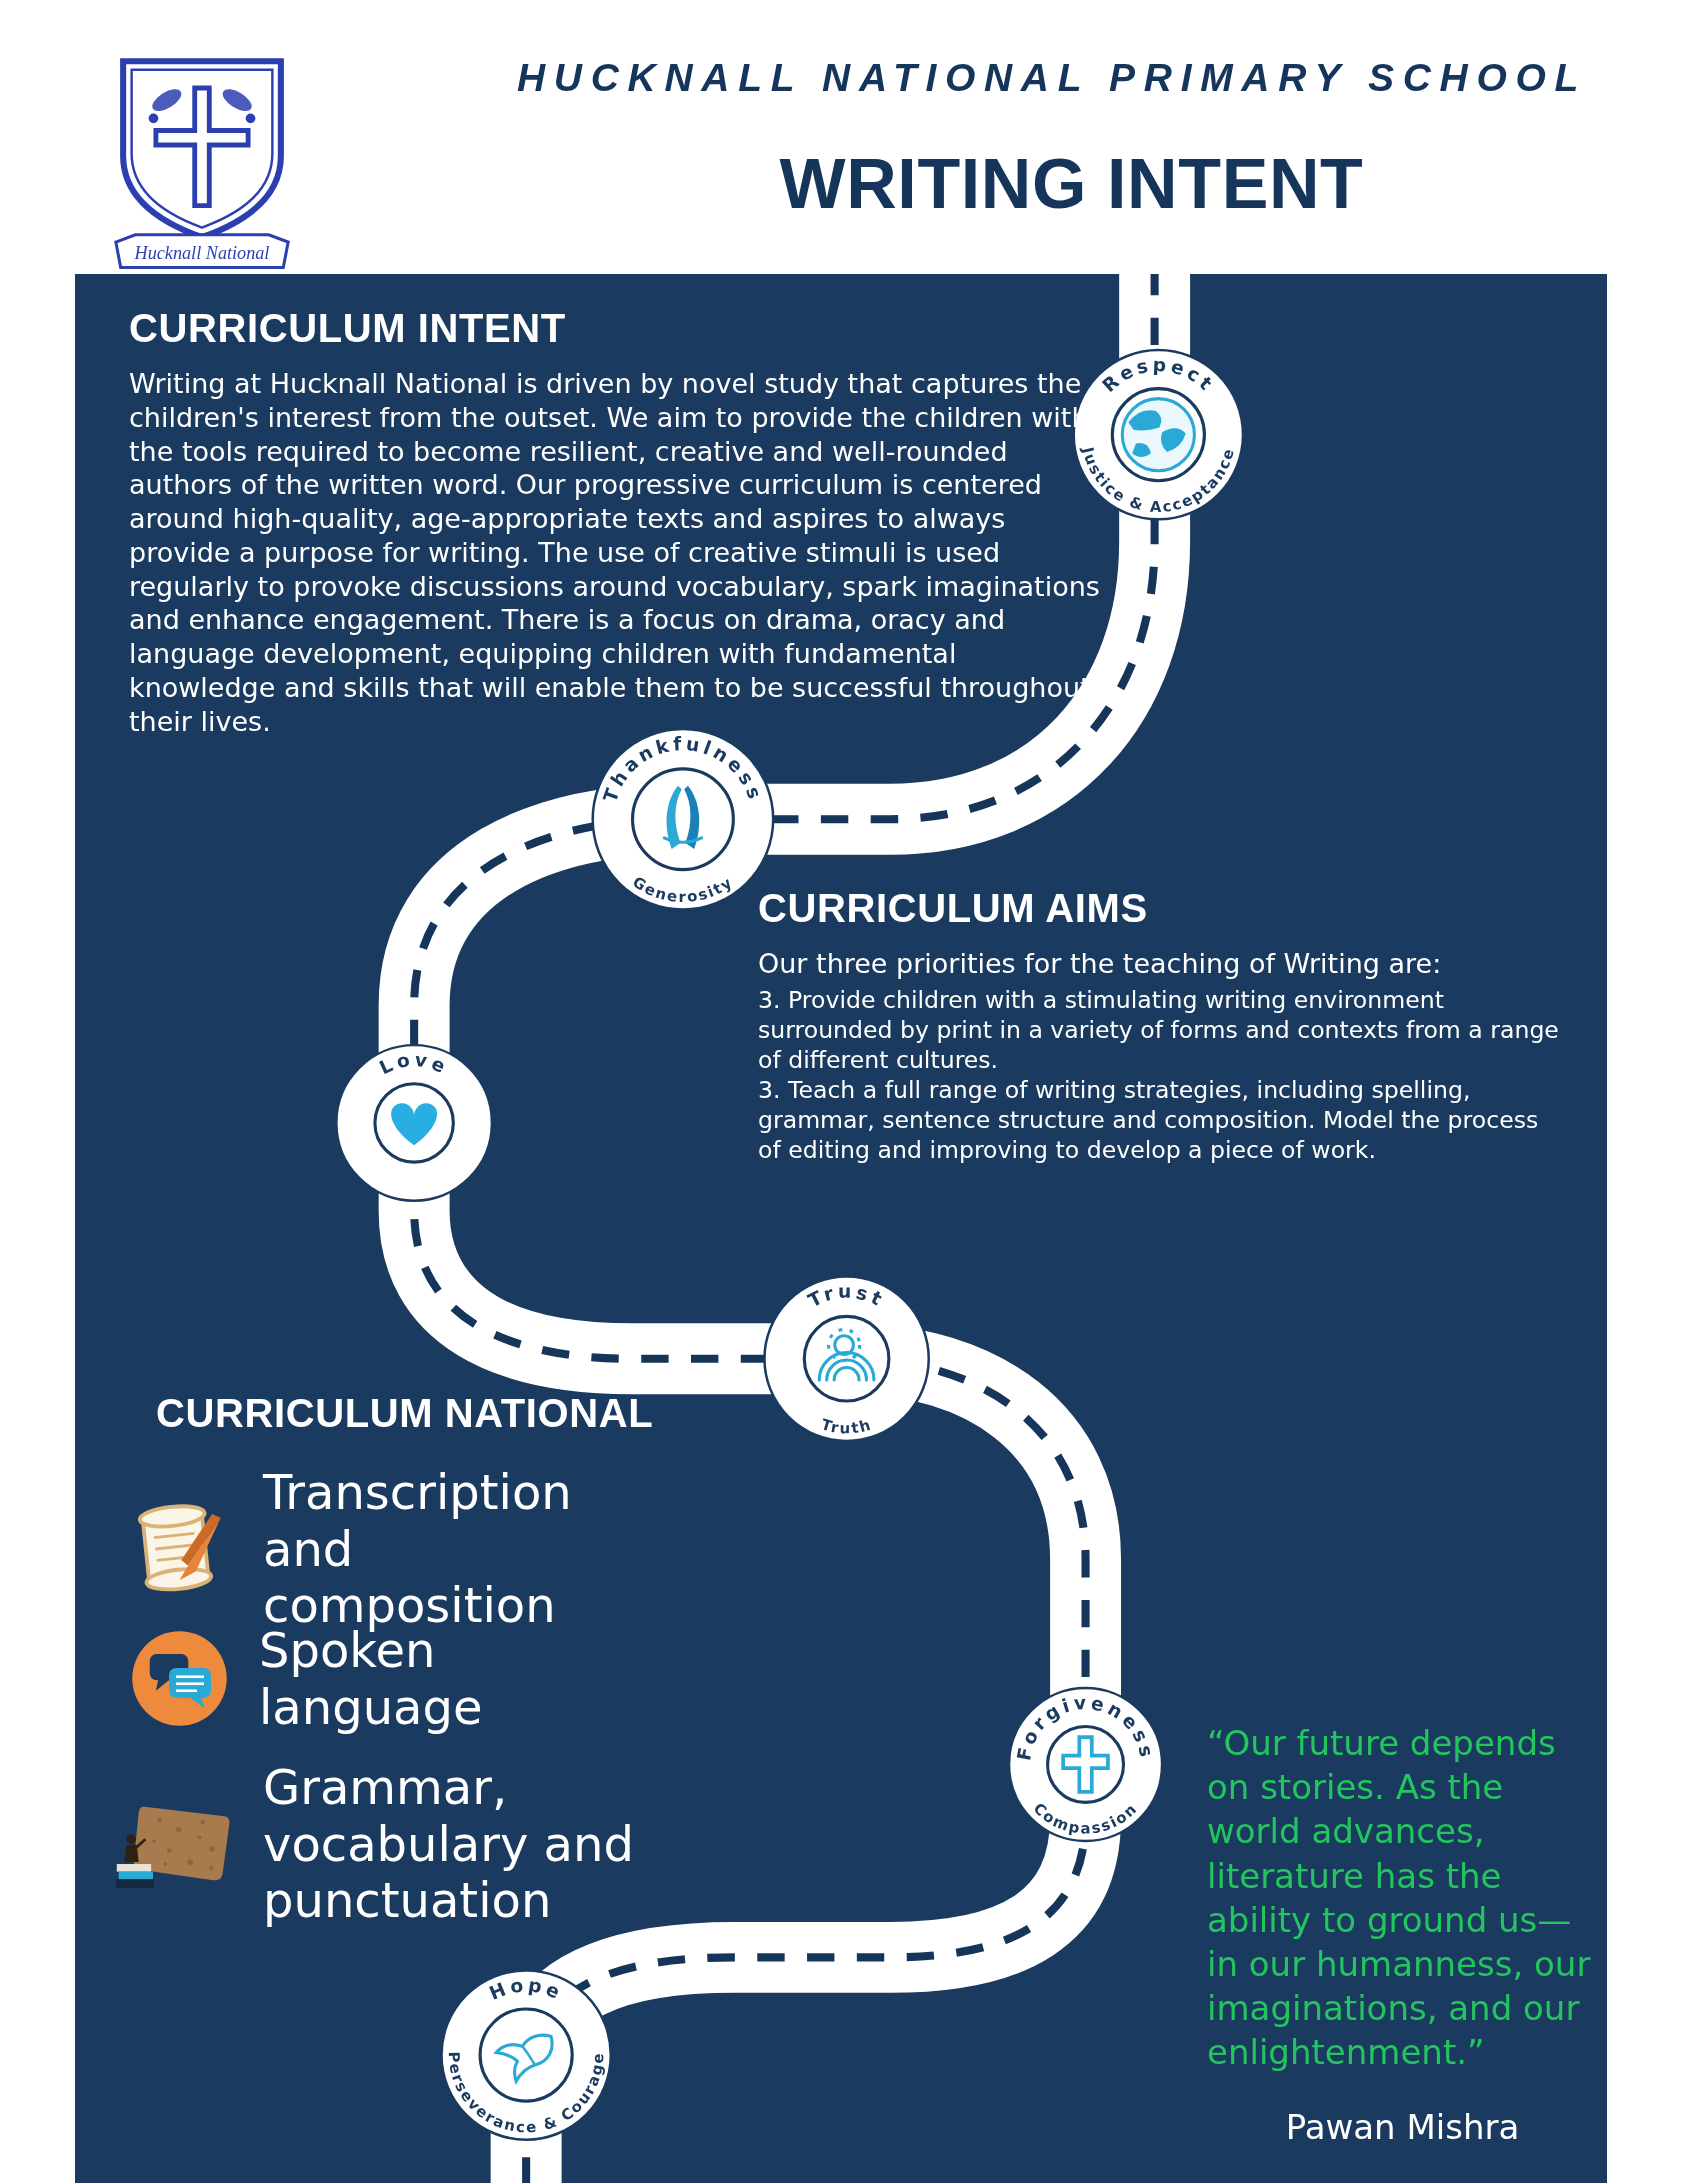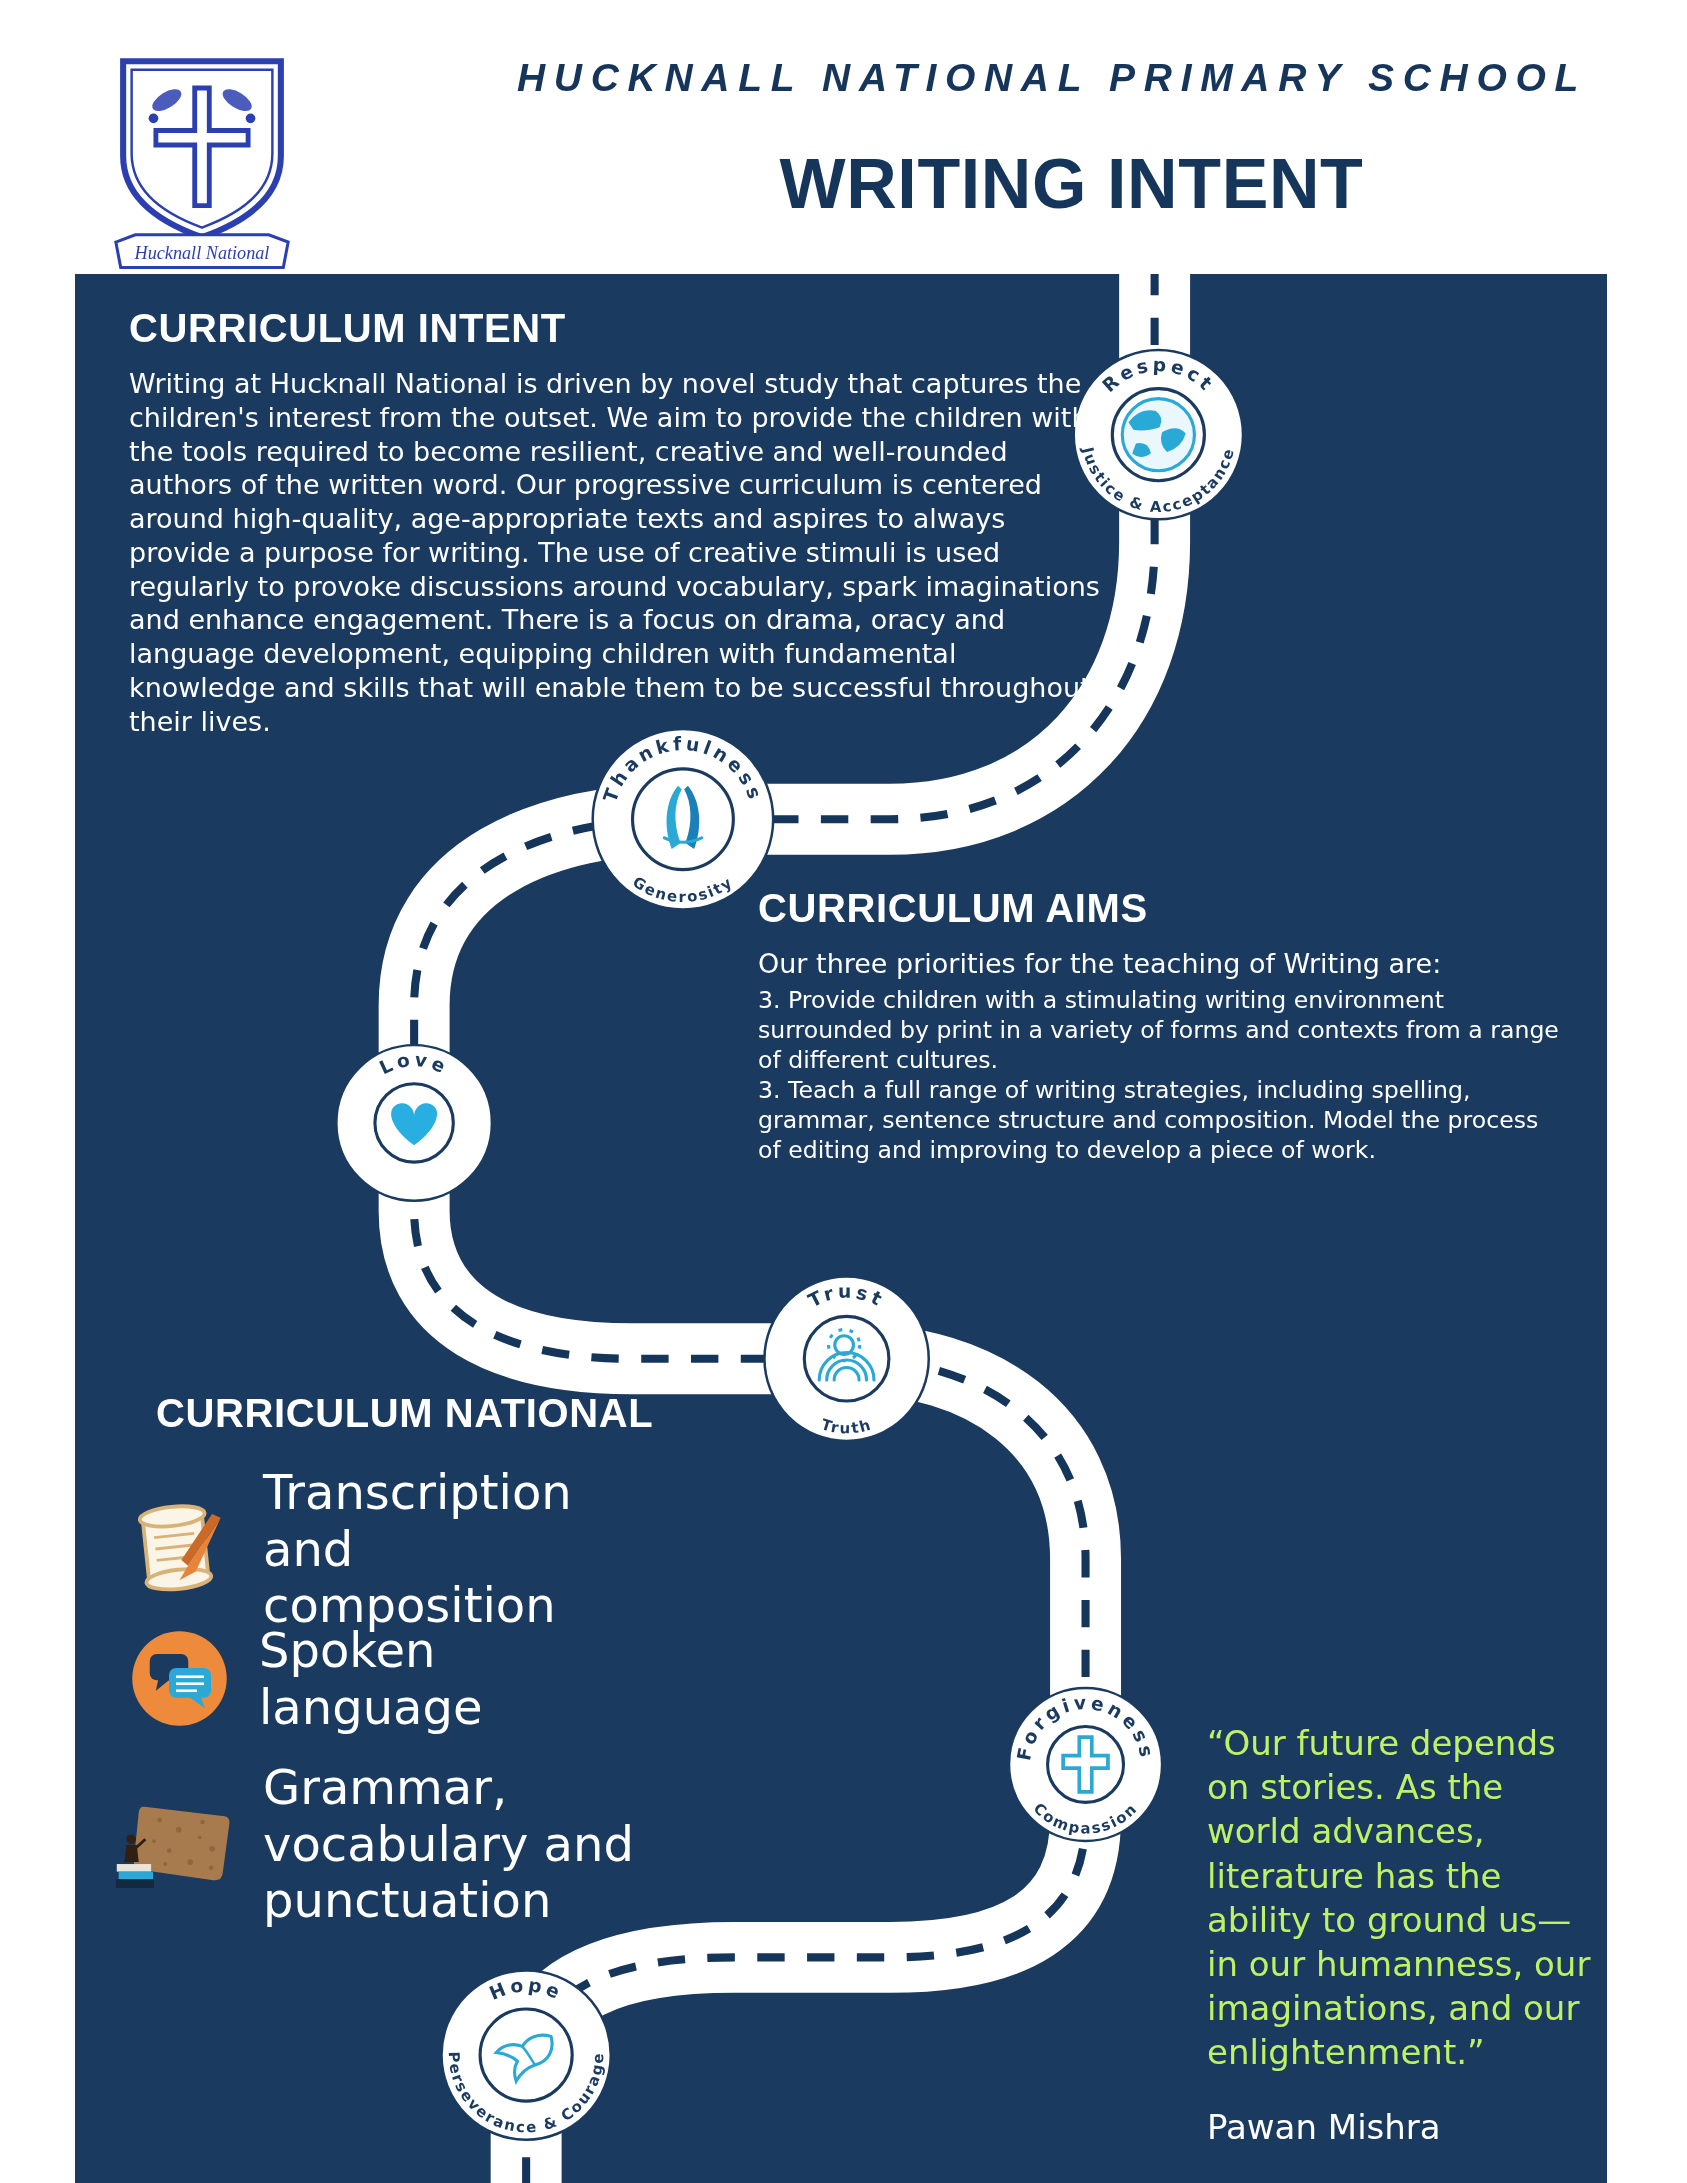--- a/index.html
+++ b/index.html
@@ -40,24 +40,24 @@
   .aims-item{font-size:23.6px;line-height:1.27;margin:0;}
   .concepts-heading{left:81px;top:1117px;}
   .concept-row{position:absolute;display:flex;align-items:center;}
   .concept-row-1{left:46px;top:1190px;}
   .concept-row-2{left:52px;top:1348px;}
   .concept-row-3{left:37px;top:1485px;}
   .concept-icon{flex:0 0 auto;margin-right:27px;}
   .concept-label{font-size:48px;line-height:1.18;color:#ffffff;width:398px;}
   .quote-block{
     position:absolute;left:1132px;top:1447px;width:398px;
-    font-size:34px;line-height:1.3;color:#bef264;
+    font-size:34px;line-height:1.3;color:#22c55e;
   }
   .quote-author{
-    position:absolute;left:1132px;top:1833px;width:391px;text-align:left;
+    position:absolute;left:1132px;top:1833px;width:391px;text-align:center;
     font-size:34px;color:#ffffff;
   }
   
   .road-base{fill:none;stroke:#ffffff;stroke-width:114;}
   .road-dash{fill:none;stroke:#16355B;stroke-width:13;stroke-dasharray:44 36;}
   .badge-outer{fill:#ffffff;stroke:#1B3A5F;stroke-width:4;}
   .badge-inner{fill:#ffffff;stroke:#1B3A5F;stroke-width:5;}
   .badge-label-top{font-family:"DejaVu Sans", sans-serif;font-weight:700;font-size:30px;
     letter-spacing:6px;fill:#1B3A5F;text-anchor:middle;}
   .badge-label-bot{font-family:"DejaVu Sans", sans-serif;font-weight:700;font-size:24px;

